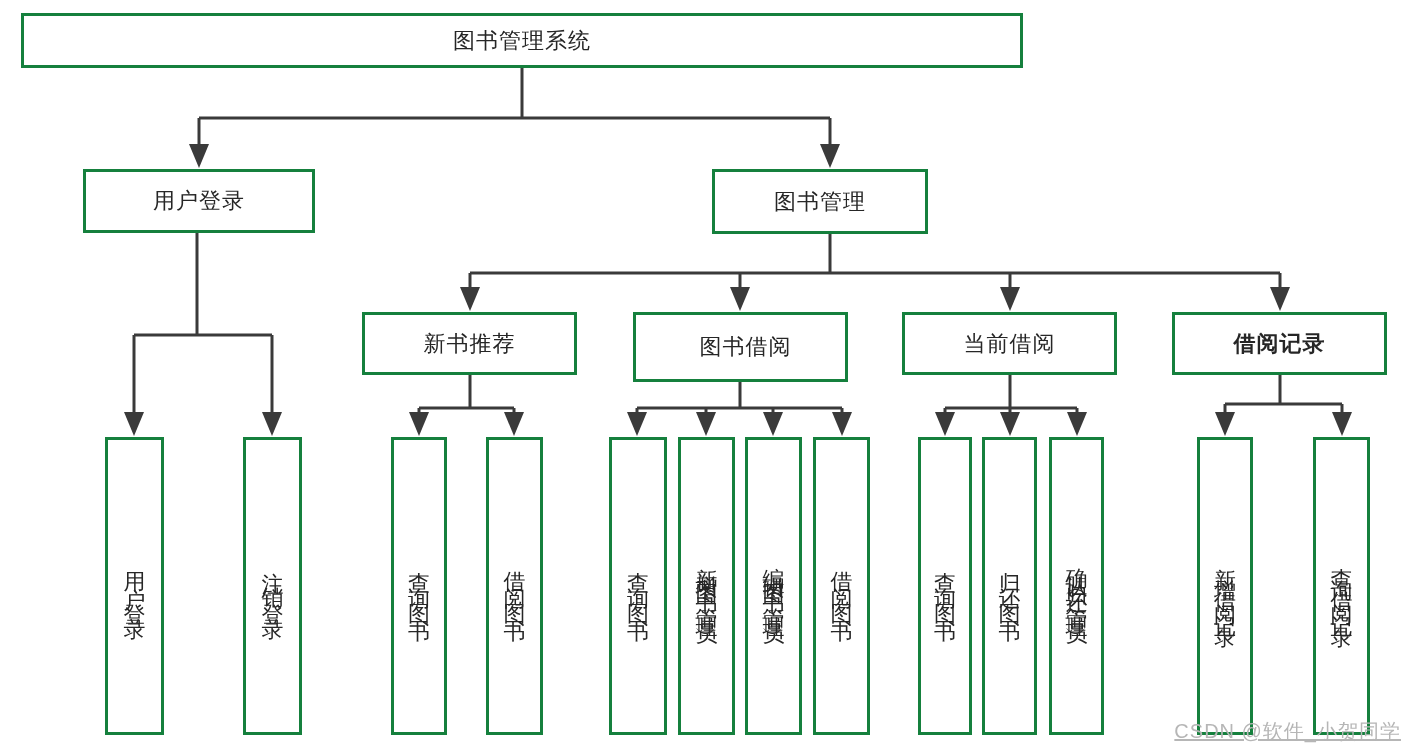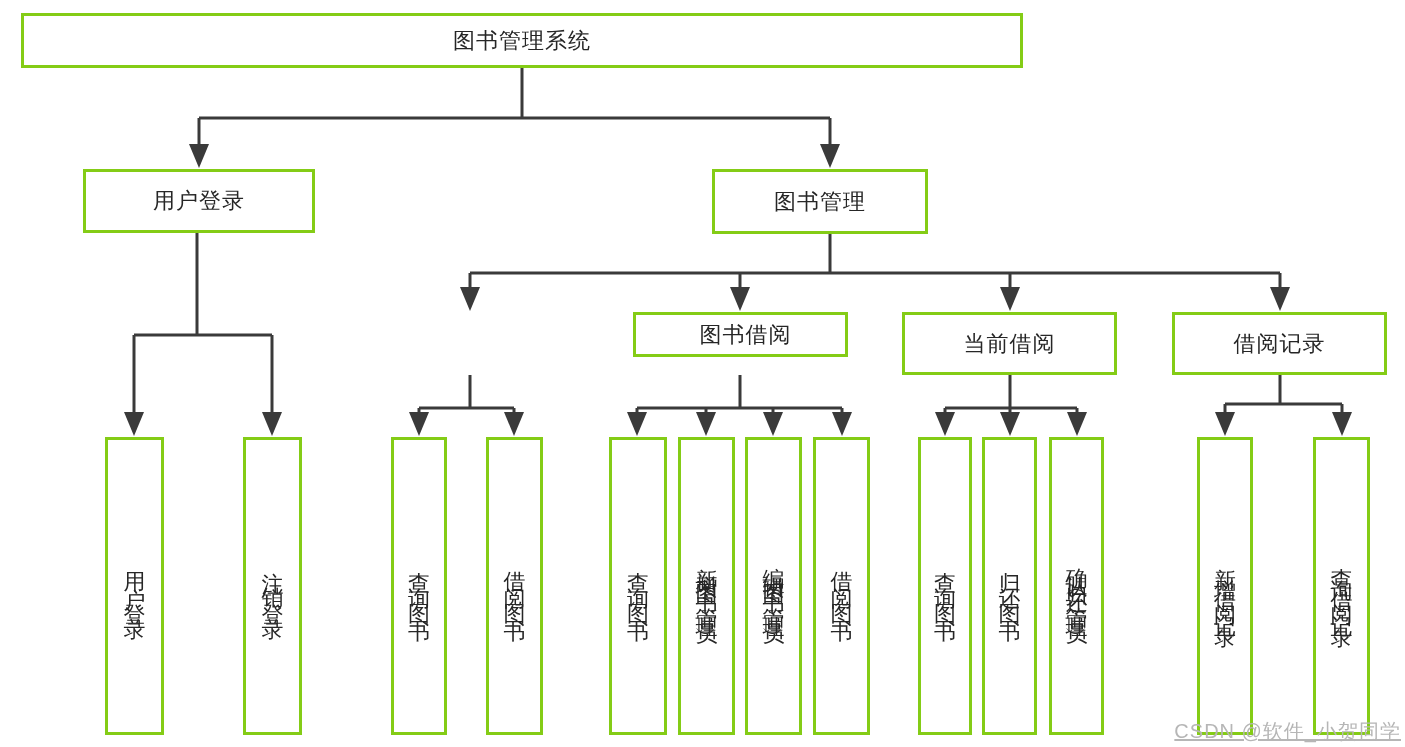--- a/index.html
+++ b/index.html
@@ -7,21 +7,21 @@
     position:relative;
     width:1405px;height:747px;
     background:#ffffff;
     font-family:"Liberation Sans","DejaVu Sans",sans-serif;
     overflow:hidden;
   }
   .connectors{position:absolute;left:0;top:0;width:1405px;height:747px;}
   .node{
     position:absolute;
     background:#ffffff;
-    border:3px solid #84cc16;
+    border:3px solid #15803d;
     box-sizing:border-box;
     display:flex;align-items:center;justify-content:center;
     color:#262626;
     font-size:22px;
     letter-spacing:1px;
     z-index:2;
   }
   .vnode .vlabel{
     writing-mode:vertical-rl;
     text-orientation:mixed;
@@ -106,27 +106,30 @@
     <span>图书管理系统</span>
   </div>
 
   <div class="node" style="left:83px;top:169px;width:232px;height:64px;">
     <span>用户登录</span>
   </div>
   <div class="node" style="left:712px;top:169px;width:216px;height:65px;">
     <span>图书管理</span>
   </div>
 
-  <div class="node" style="left:633px;top:312px;width:215px;height:45px;padding-left:10px;">
+  <div class="node" style="left:362px;top:312px;width:215px;height:63px;">
+    <span>新书推荐</span>
+  </div>
+  <div class="node" style="left:633px;top:312px;width:215px;height:70px;padding-left:10px;">
     <span>图书借阅</span>
   </div>
   <div class="node" style="left:902px;top:312px;width:215px;height:63px;">
     <span>当前借阅</span>
   </div>
-  <div class="node" style="left:1172px;top:312px;width:215px;height:63px;">
+  <div class="node" style="left:1172px;top:312px;width:215px;height:63px;font-weight:bold;">
     <span>借阅记录</span>
   </div>
 
   <div class="node vnode v4" style="left:105px;top:437px;width:59px;height:298px;">
     <span class="vlabel">用户登录</span>
   </div>
   <div class="node vnode v4" style="left:243px;top:437px;width:59px;height:298px;">
     <span class="vlabel">注销登录</span>
   </div>
 

